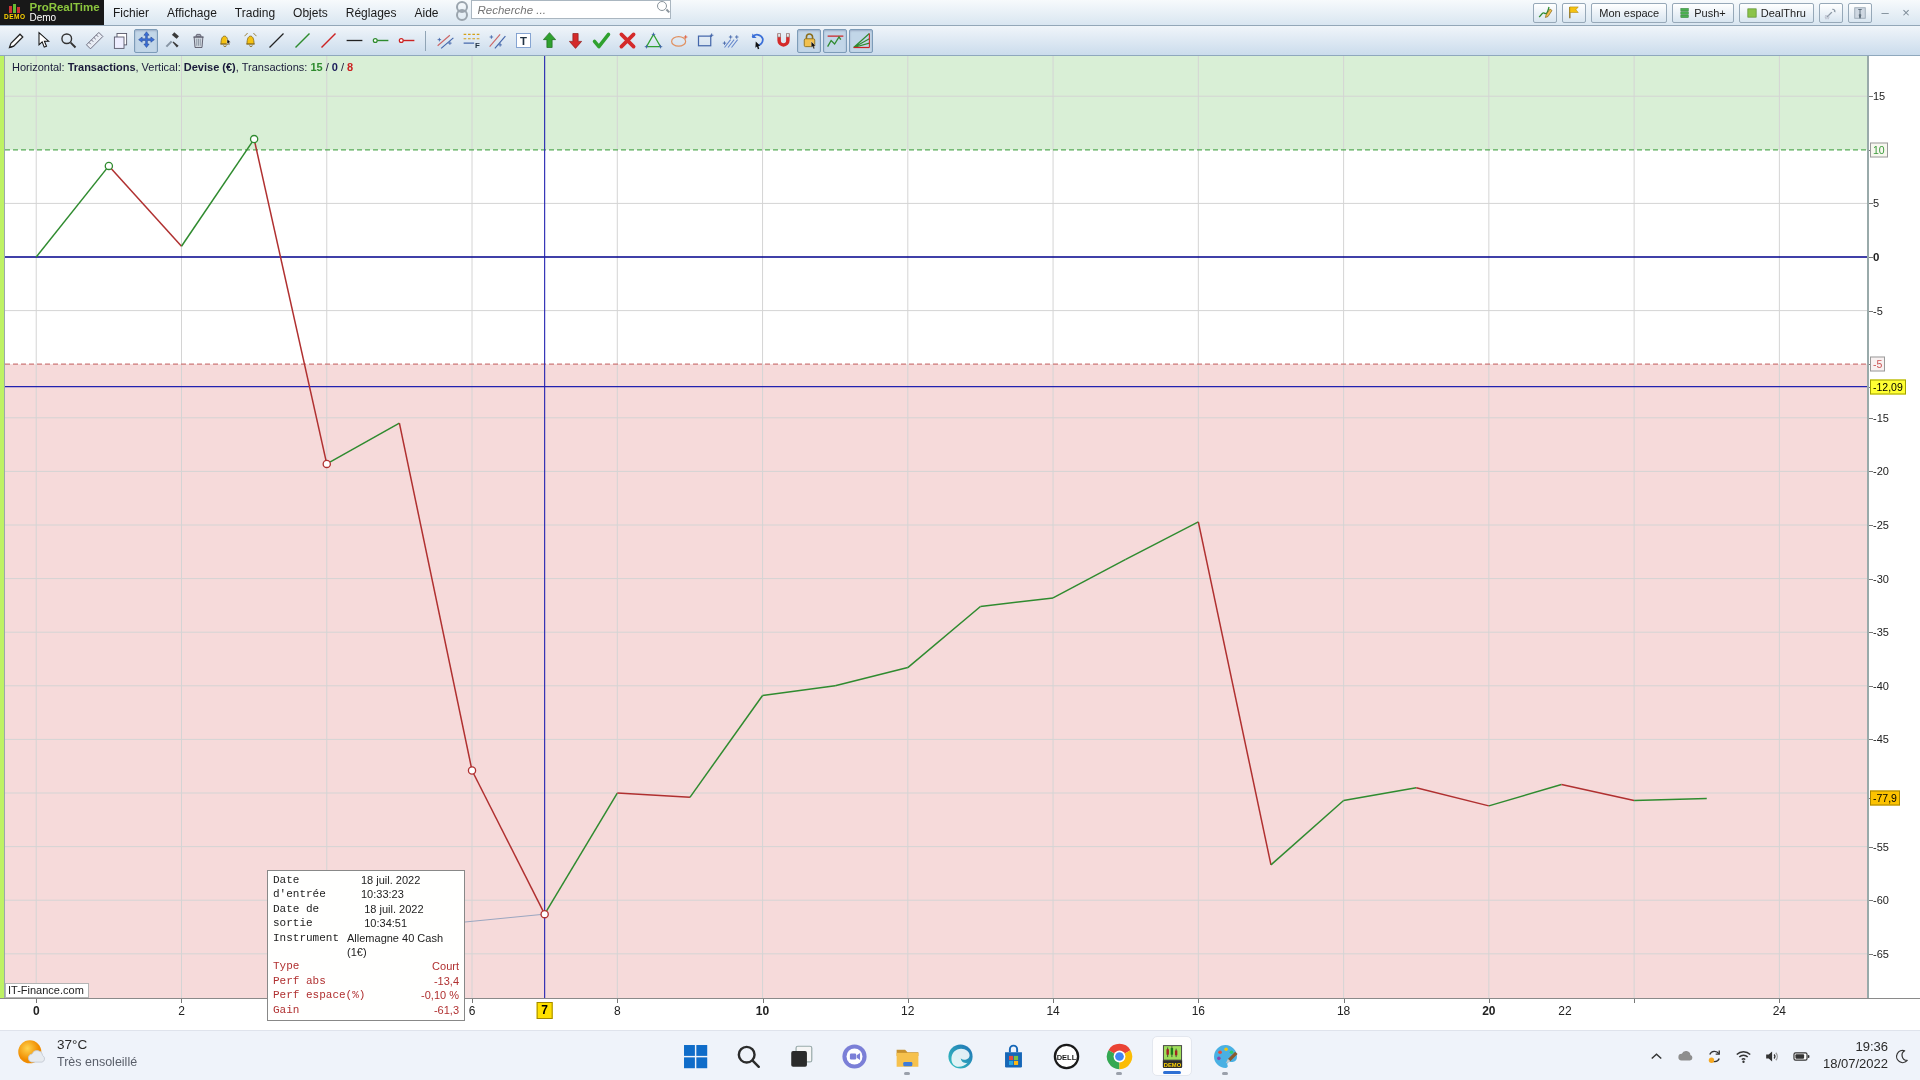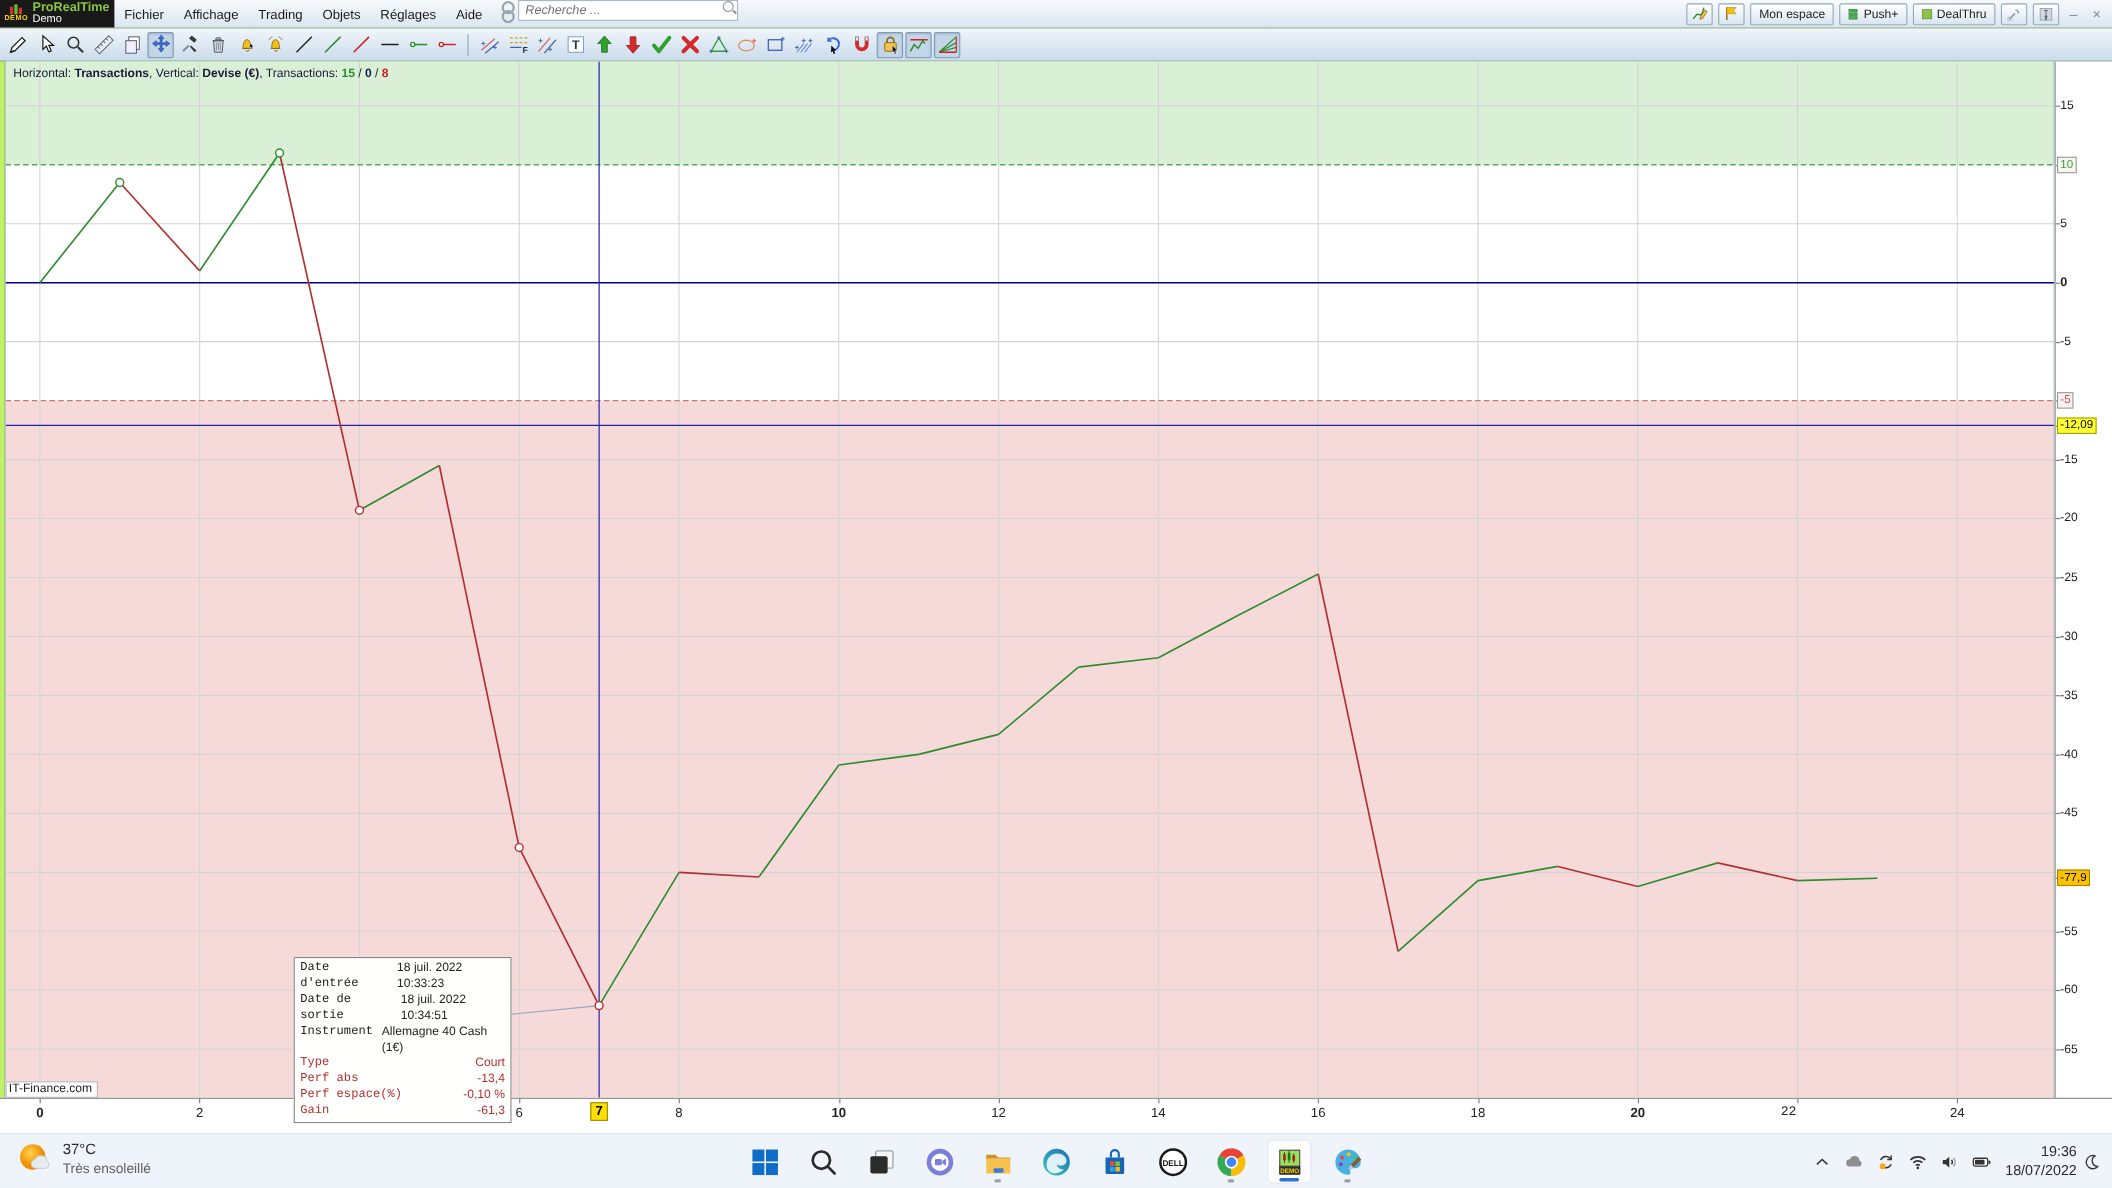--- a/index.html
+++ b/index.html
@@ -509,21 +509,21 @@
       <span class="xtick" style="left: 907.811px;">12</span>
       <span class="xtick-mark" style="left: 1053.07px;"></span>
       <span class="xtick" style="left: 1053.07px;">14</span>
       <span class="xtick-mark" style="left: 1198.34px;"></span>
       <span class="xtick" style="left: 1198.34px;">16</span>
       <span class="xtick-mark" style="left: 1343.6px;"></span>
       <span class="xtick" style="left: 1343.6px;">18</span>
       <span class="xtick-mark" style="left: 1488.86px;"></span>
       <span class="xtick bold" style="left: 1488.86px;">20</span>
       <span class="xtick-mark" style="left: 1634.13px;"></span>
-      <span class="xtick" style="left: 1626px; font-family: Liberation Mono, monospace;">22</span>
+      <span class="xtick" style="left: 1565px;">22</span>
       <span class="xtick-mark" style="left: 1779.39px;"></span>
       <span class="xtick" style="left: 1779.39px;">24</span>
     </div>
 
   <div id="tooltip">
       <div class="tt-row">
         <span class="lab">Date d'entrée</span>
         <span class="val">18 juil. 2022 10:33:23</span>
       </div>
       <div class="tt-row">

